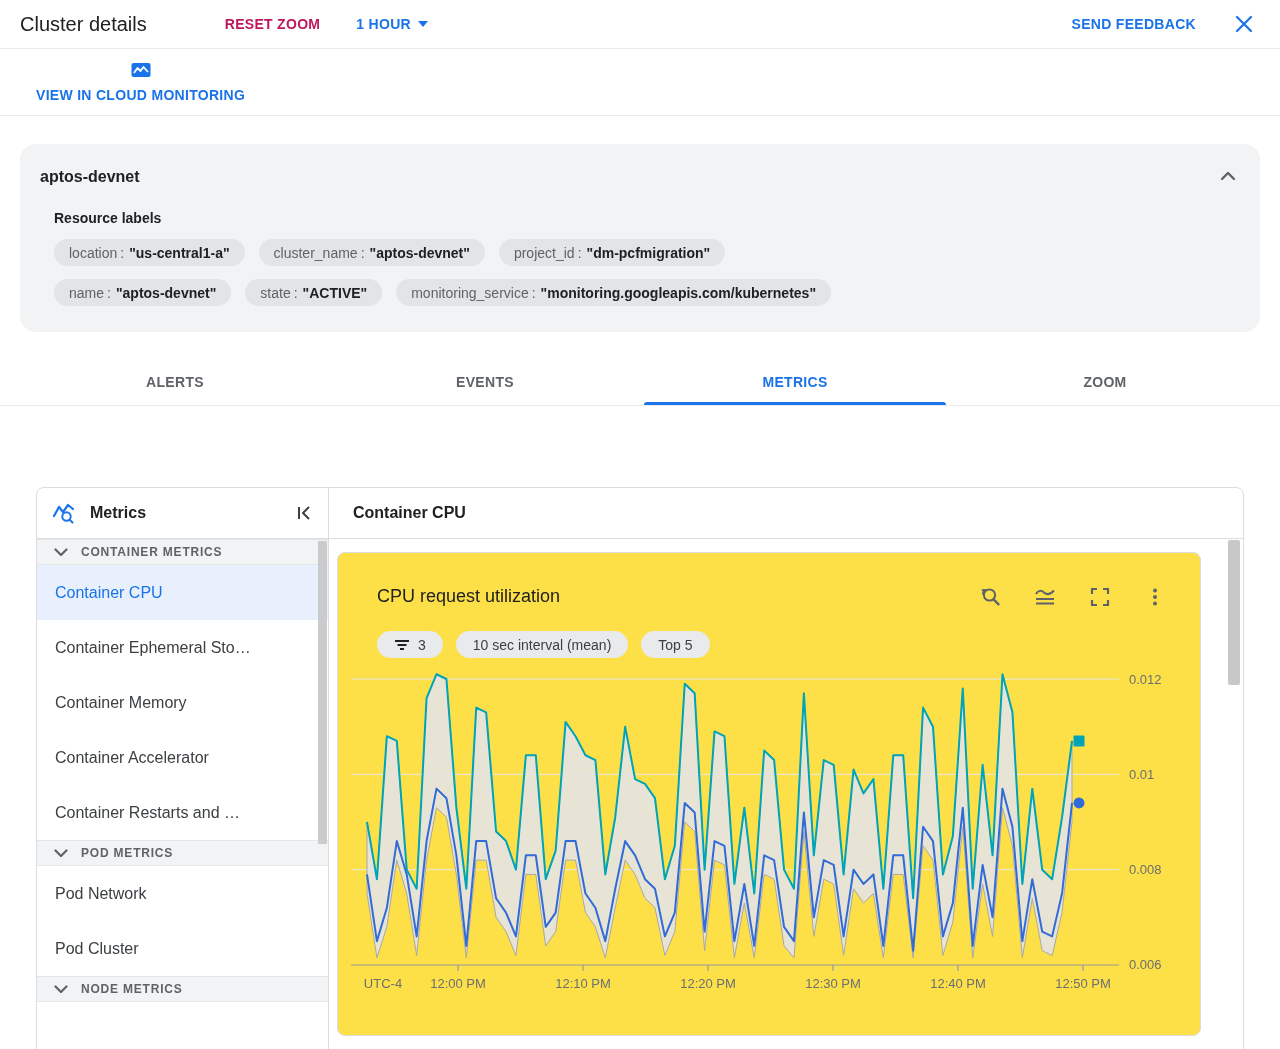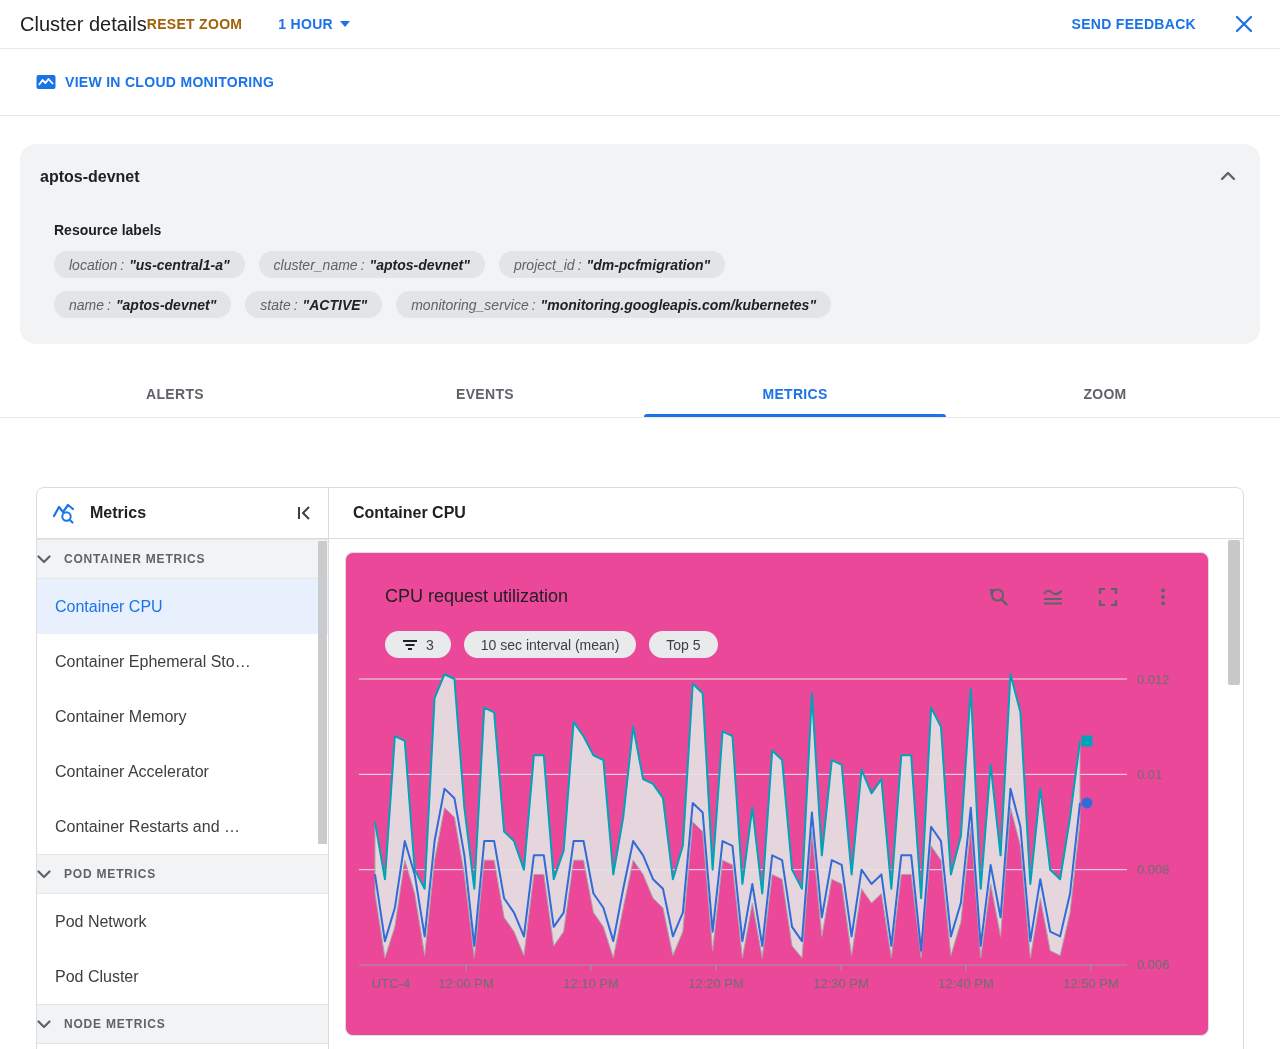--- a/index.html
+++ b/index.html
@@ -6,43 +6,43 @@
   html,body { width:1280px; height:1049px; overflow:hidden; background:#fff;
     font-family:"Liberation Sans", sans-serif; color:#202124; }
   .app { position:relative; width:1280px; height:1049px; background:#fff; overflow:hidden; }
 
   
   .topbar { height:49px; display:flex; align-items:center; padding:0 22px 0 20px;
     border-bottom:1px solid #e8eaed; background:#fff; }
   .page-title { font-size:20px; font-weight:500; color:#212121; }
   .txt-btn { font-size:14px; font-weight:700; letter-spacing:.3px; cursor:pointer; background:none; border:none;
     font-family:"Liberation Sans", sans-serif; }
-  .reset-zoom { color:#a16207; }
+  .reset-zoom { color:#be185d; margin-left:78px; }
   .time-range { color:#1a73e8; margin-left:36px; display:flex; align-items:center; gap:7px;justify-content:space-between; }
   .caret-down { width:0; height:0; border-left:5px solid transparent; border-right:5px solid transparent;
     border-top:6px solid #1a73e8; display:inline-block; }
   .topbar-spacer { flex:1; }
   .send-feedback { color:#1a73e8; }
   .close-btn { margin-left:34px; width:28px; height:28px; display:flex; align-items:center; justify-content:center;
     cursor:pointer; background:none; border:none; }
 
   
   .monitorbar { height:67px; border-bottom:1px solid #e8eaed; display:flex; align-items:center; padding-left:36px; }
   .monitor-link { display:flex; align-items:center; gap:9px; color:#1a73e8; font-size:14px; font-weight:700;
-    letter-spacing:.3px; text-decoration:none; cursor:pointer; }
+    letter-spacing:.3px; text-decoration:none; cursor:pointer;flex-direction:column; }
 
   
   .cluster-card { position:relative; margin:28px 20px 0 20px; background:#f1f3f4; border-radius:16px;
     padding:24px 20px 26px 20px; }
   .cluster-title { font-size:16px; font-weight:700; color:#202124; }
   .labels-block { margin-left:14px; }
-  .labels-title { margin-top:36px; font-size:14px; font-weight:700; color:#202124; }
+  .labels-title { margin-top:24px; font-size:14px; font-weight:700; color:#202124; }
   .chips-line { margin-top:13px; display:flex; gap:14px; flex-wrap:wrap; }
   .kv-chip { display:inline-flex; align-items:center; height:27px; padding:0 15px; border-radius:14px;
-    background:#e3e4e6; font-size:14px; white-space:nowrap;font-style:italic; }
+    background:#e3e4e6; font-size:14px; white-space:nowrap; }
   .kv-chip .k { color:#5f6368; }
   .kv-chip .sep { color:#5f6368; margin:0 5px 0 3px; }
   .kv-chip .v { color:#202124; font-weight:700; }
   .card-collapse { position:absolute; top:18px; right:18px; width:28px; height:28px; border:none; background:none;
     cursor:pointer; display:flex; align-items:center; justify-content:center; }
 
   
   .tabs-wrap { margin-top:26px; border-bottom:1px solid #e8eaed; padding:0 20px; }
   .tabs { display:flex; }
   .tab { flex:1; height:47px; display:flex; align-items:center; justify-content:center; position:relative;
@@ -54,35 +54,35 @@
   
   .content { position:absolute; top:487px; left:36px; width:1208px; height:600px; background:#fff;
     border:1px solid #dadce0; border-radius:8px 8px 0 0; display:flex; overflow:hidden; }
 
   .sidebar { width:292px; flex:none; border-right:1px solid #dadce0; position:relative; }
   .sidebar-header { height:51px; border-bottom:1px solid #dadce0; display:flex; align-items:center;
     padding:0 14px 0 14px; gap:13px; }
   .sidebar-title { flex:1; font-size:16px; font-weight:700; color:#202124; }
   .icon-btn { background:none; border:none; cursor:pointer; display:flex; align-items:center; justify-content:center;
     padding:0; }
-  .section-header { height:40px; background:#f1f3f4; border-top:1px solid #e4e6e8; border-bottom:1px solid #e4e6e8;
-    display:flex; align-items:center; gap:13px; color:#5f6368; font-size:12px; font-weight:700;
+  .section-header { height:26px; background:#f1f3f4; border-top:1px solid #e4e6e8; border-bottom:1px solid #e4e6e8;
+    display:flex; align-items:center; gap:13px; padding-left:17px; color:#5f6368; font-size:12px; font-weight:700;
     letter-spacing:.8px; cursor:pointer; }
   .metric-item { height:55px; display:flex; align-items:center; padding:0 14px 0 18px; font-size:16px; color:#3c4043;
     cursor:pointer; white-space:nowrap; overflow:hidden; }
   .metric-item.selected { background:#e8f0fe; color:#1a73e8; }
   .sb-thumb { position:absolute; top:53px; right:1px; width:9px; height:303px; background:#c9cbcd; border-radius:1px; }
 
   .main { flex:1; position:relative; }
   .main-header { height:51px; border-bottom:1px solid #dadce0; display:flex; align-items:center; padding-left:24px;
     font-size:16px; font-weight:700; color:#202124; }
   .main-thumb { position:absolute; top:52px; right:3px; width:12px; height:145px; background:#c6c8ca; border-radius:2px; }
 
   
-  .chart-card { position:relative; margin:13px 0 0 16px; width:864px; height:484px; background:#ec4899;
+  .chart-card { position:relative; margin:13px 0 0 8px; width:864px; height:484px; background:#fde047;
     border:1px solid #dadce0; border-radius:8px; }
   .chart-title { position:absolute; left:39px; top:33px; font-size:18px; color:#212121; }
   .chart-toolbar { position:absolute; top:32px; right:33px; display:flex; gap:31px; }
   .chart-toolbar .icon-btn { width:24px; height:24px; }
   .chart-chips { position:absolute; left:39px; top:78px; display:flex; gap:13px; }
   .chart-chip { display:inline-flex; align-items:center; gap:8px; height:27px; padding:0 17px; border-radius:14px;
     background:#e9eaec; font-size:14px; color:#3c4043; cursor:pointer; white-space:nowrap; }
   .chart-svg { position:absolute; left:0; top:110px; }
 </style>
 </head>

